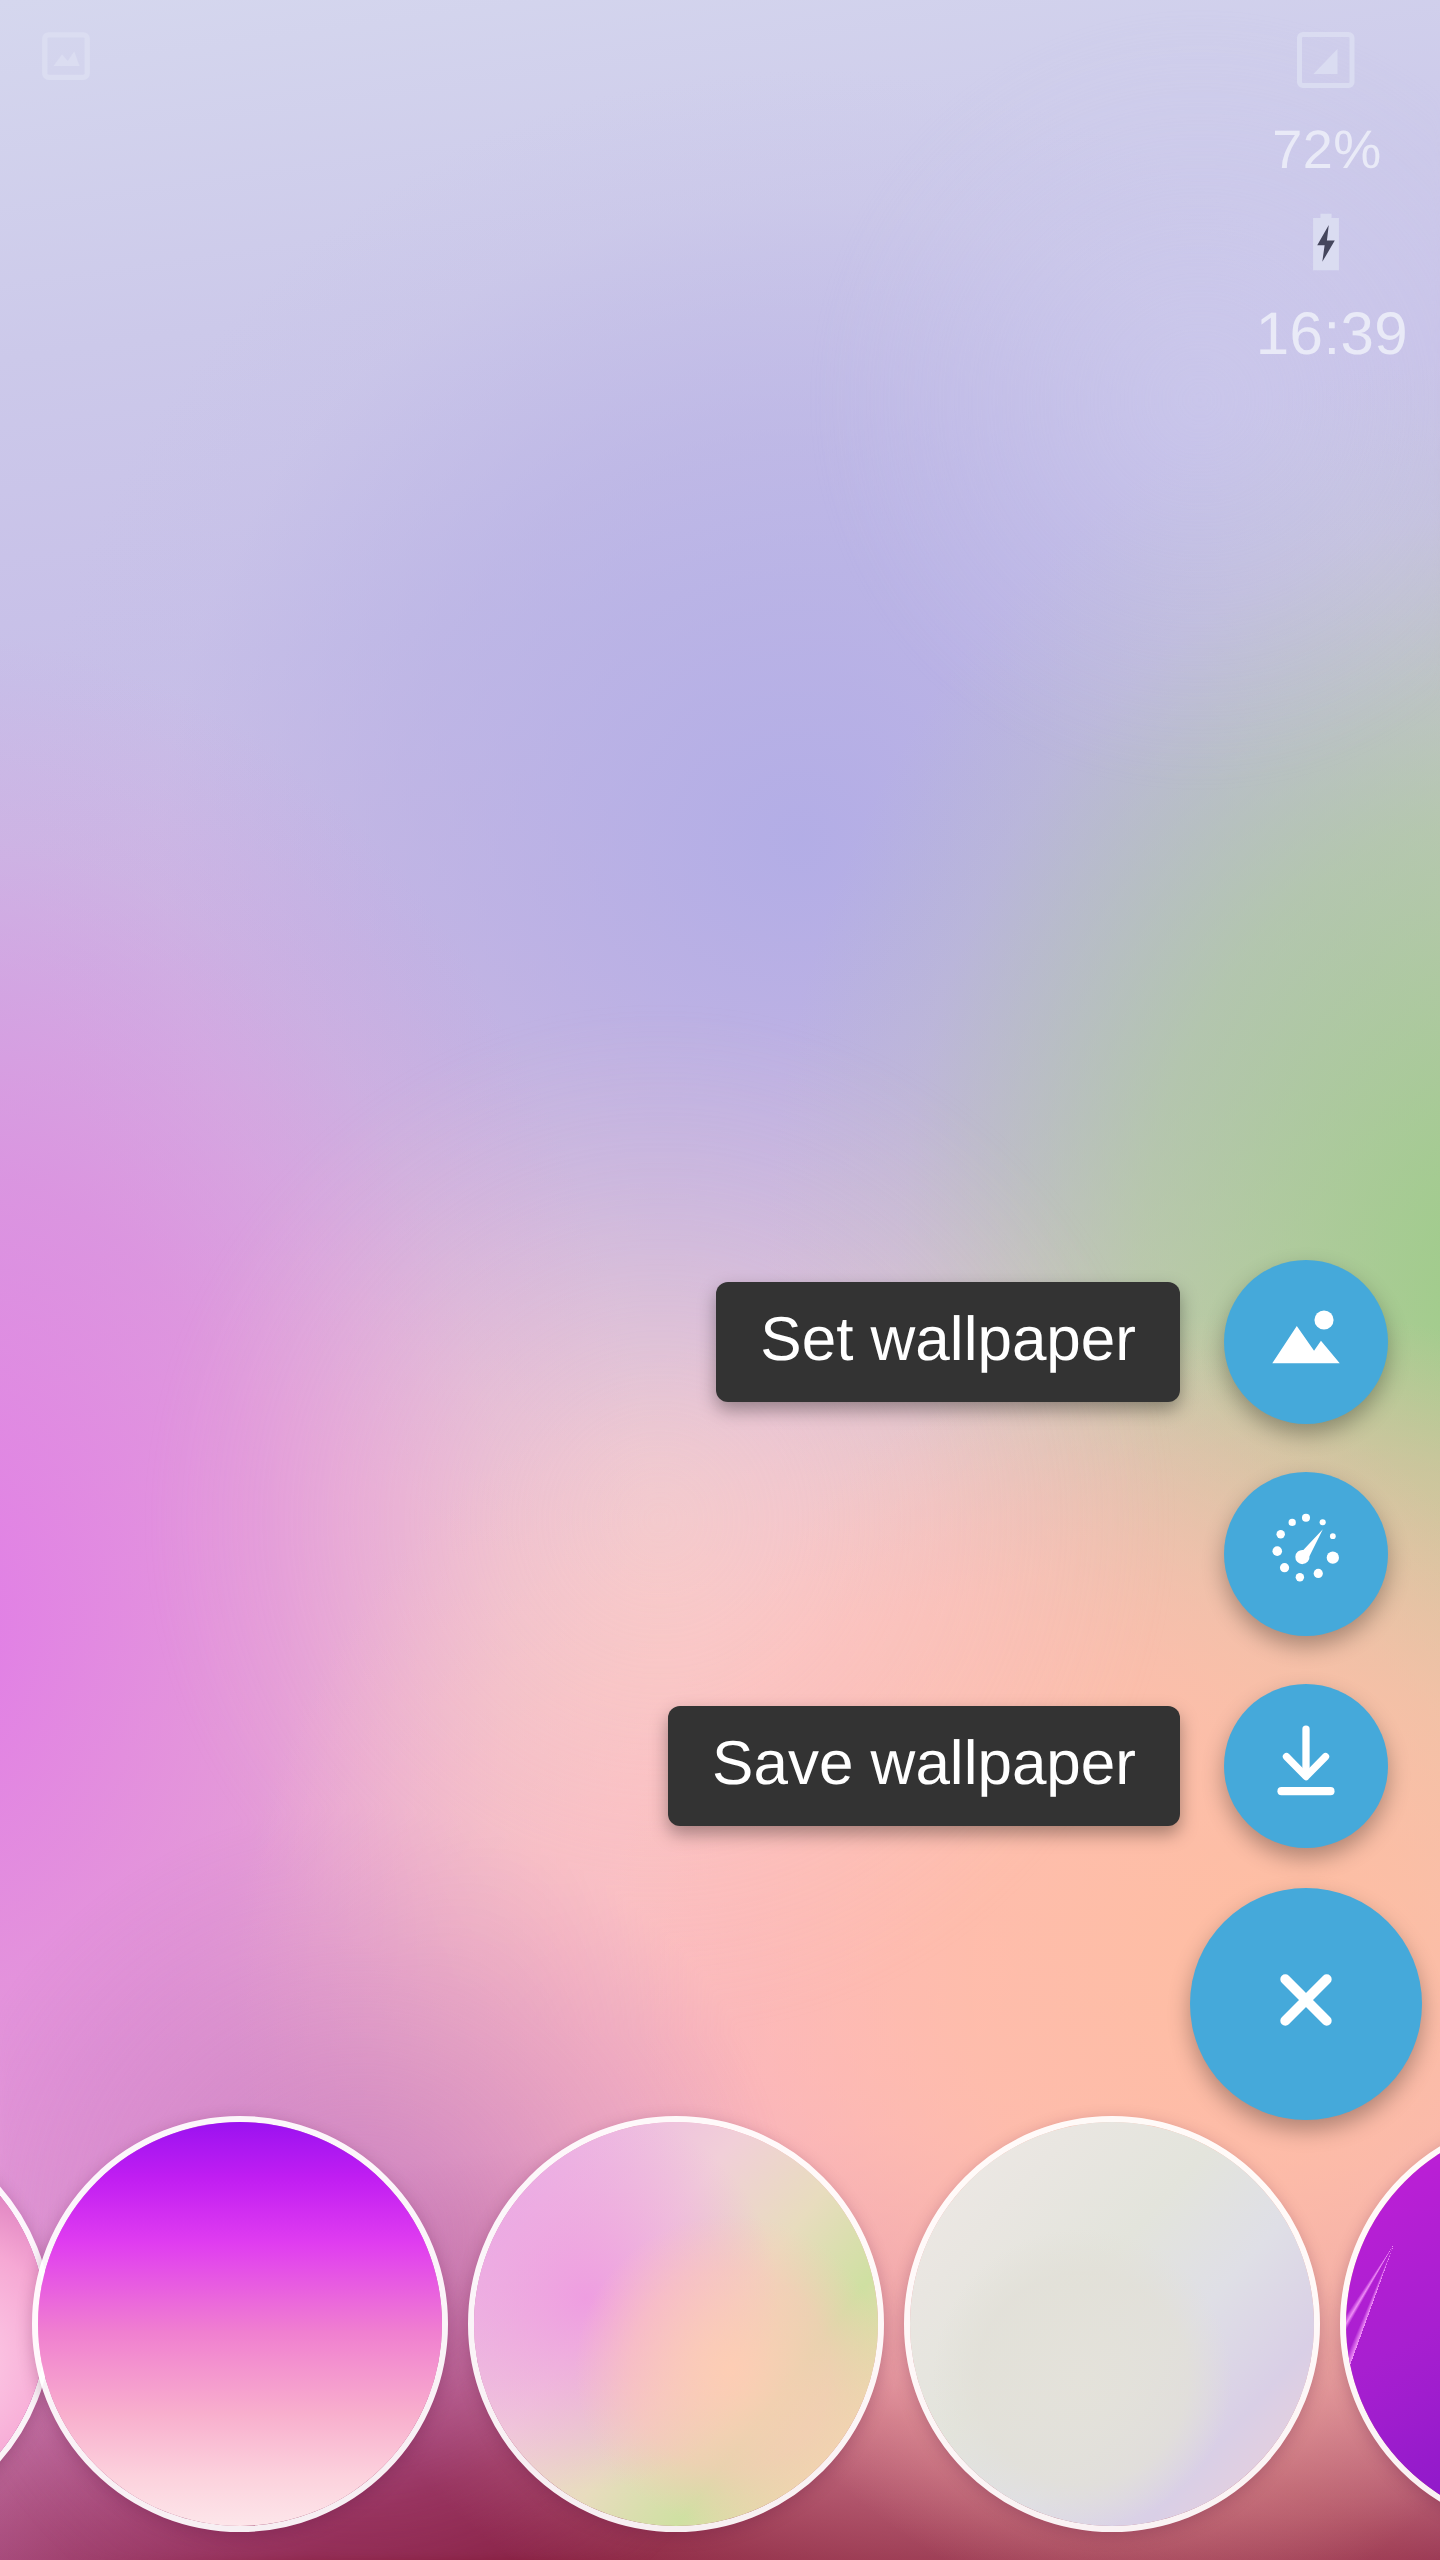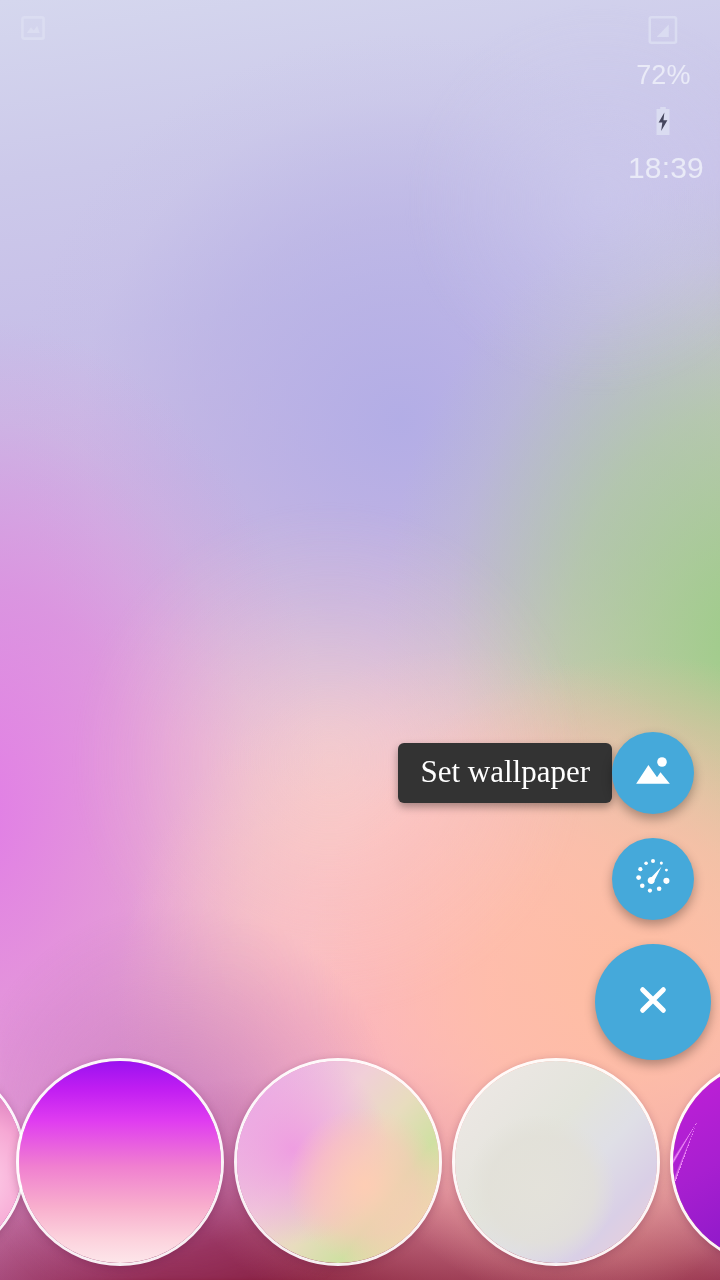--- a/index.html
+++ b/index.html
@@ -88,22 +88,21 @@
   #fab-menu {
     position:absolute;
     right:26px; bottom:220px;
     z-index:35;
     display:flex; flex-direction:column;
     align-items:flex-end;
   }
   .fab-row {
     display:flex; align-items:center;
     justify-content:flex-end;
-    gap:0;
-    font-family:Liberation Serif, serif;
+    gap:22px;
   }
   .fab-row.r1 { margin-bottom:24px; }
   .fab-row.r2 { margin-bottom:24px; }
   .fab-row.r3 { margin-bottom:20px; }
 
   .fab-label {
     background:#333333;
     color:#ffffff;
     font-size:31px;
     font-weight:400;
@@ -252,21 +251,21 @@
 
       <span class="sb-text sb-batt-pct">72%</span>
 
       <span>
         <svg class="sb-icon" width="20" height="30" viewBox="0 0 16 26">
           <path d="M5.6 0.8 L10.4 0.8 L10.4 2.6 L13.6 2.6 L13.6 25.2 L2.4 25.2 L2.4 2.6 L5.6 2.6 Z" fill="#dcdef2"></path>
           <path d="M9.2 5.6 L4.2 14.4 L7.4 14.4 L6.4 21.6 L11.8 12.4 L8.4 12.4 Z" fill="#3a3c52"></path>
         </svg>
       </span>
 
-      <span class="sb-text sb-time">18:39</span>
+      <span class="sb-text sb-time">16:39</span>
     </div>
   </div>
 
   <div id="fab-menu">
 
     <div class="fab-row r1">
       <div class="fab-label">Set wallpaper</div>
       <div class="fab fab-mini">
         <span>
           <svg width="46" height="46" viewBox="0 0 24 24">
@@ -292,20 +291,32 @@
             <circle cx="10.4" cy="19.1" r="1.1" fill="#ffffff"></circle>
             <circle cx="6.4" cy="16.6" r="1.2" fill="#ffffff"></circle>
             <circle cx="4.5" cy="12.3" r="1.25" fill="#ffffff"></circle>
             <circle cx="5.4" cy="7.9" r="1.1" fill="#ffffff"></circle>
             <circle cx="8.4" cy="4.8" r="0.95" fill="#ffffff"></circle>
           </svg>
         </span>
       </div>
     </div>
 
+    <div class="fab-row r3">
+      <div class="fab-label">Save wallpaper</div>
+      <div class="fab fab-mini">
+        <span>
+          <svg width="46" height="46" viewBox="0 0 24 24">
+            <path d="M12 3.4 L12 15.4" stroke="#ffffff" stroke-width="1.9" stroke-linecap="round"></path>
+            <path d="M6.9 10.6 L12 15.8 L17.1 10.6" fill="none" stroke="#ffffff" stroke-width="1.9" stroke-linecap="round" stroke-linejoin="round"></path>
+            <path d="M5.6 19.6 L18.4 19.6" stroke="#ffffff" stroke-width="2.1" stroke-linecap="round"></path>
+          </svg>
+        </span>
+      </div>
+    </div>
 
     <div class="fab-row r4">
       <div class="fab fab-main">
         <span>
           <svg width="46" height="46" viewBox="0 0 24 24">
             <path d="M6.6 6.6 L17.4 17.4 M17.4 6.6 L6.6 17.4" stroke="#ffffff" stroke-width="2.6" stroke-linecap="round"></path>
           </svg>
         </span>
       </div>
     </div>

